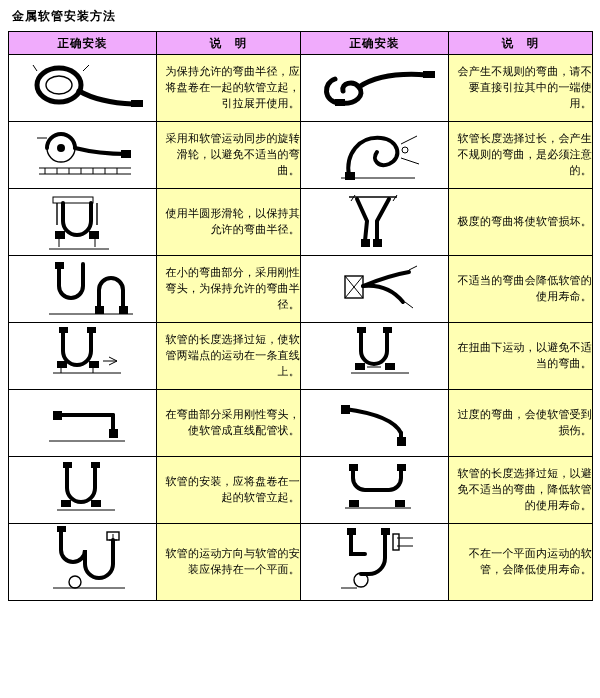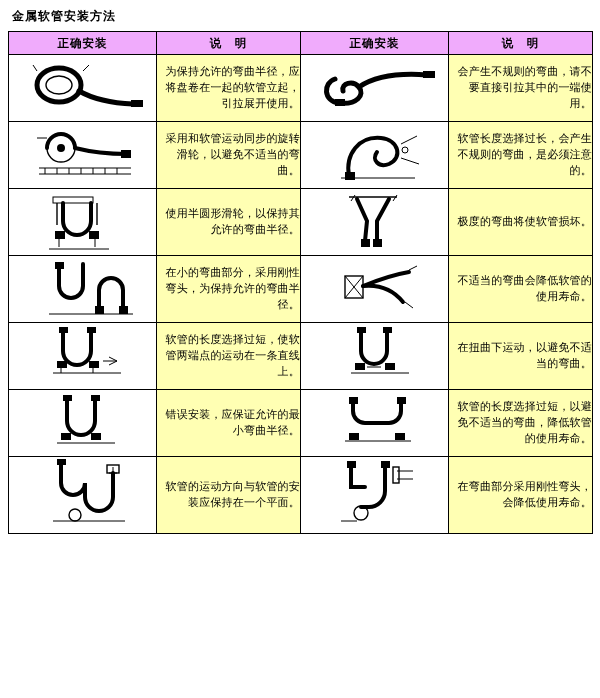--- a/index.html
+++ b/index.html
@@ -205,33 +205,54 @@
             <rect x="78" y="2" width="9" height="6" class="blk"></rect>
             <path class="ln2" d="M46 48 L104 48"></path>
             <rect x="50" y="38" width="10" height="7" class="blk"></rect>
             <rect x="80" y="38" width="10" height="7" class="blk"></rect>
             <path class="ln2" d="M62 42 L76 42"></path>
           </svg>
         </td>
         <td class="desc">在扭曲下运动，以避免不适当的弯曲。</td>
       </tr>
 
+      <tr>
+        <td class="img">
+          <svg width="140" height="56" viewBox="0 0 140 56">
+            <path class="thick2" d="M46 20 L100 20"></path>
+            <path class="thick2" d="M100 20 L100 36"></path>
+            <rect x="40" y="16" width="9" height="9" class="blk"></rect>
+            <rect x="96" y="34" width="9" height="9" class="blk"></rect>
+            <path class="ln2" d="M36 46 L112 46"></path>
+          </svg>
+        </td>
+        <td class="desc">在弯曲部分采用刚性弯头，使软管成直线配管状。</td>
+        <td class="img">
+          <svg width="140" height="56" viewBox="0 0 140 56">
+            <path class="thick2" d="M40 14 C 70 18, 90 26, 96 38"></path>
+            <path class="thick2" d="M96 38 L96 44"></path>
+            <rect x="36" y="10" width="9" height="9" class="blk"></rect>
+            <rect x="92" y="42" width="9" height="9" class="blk"></rect>
+          </svg>
+        </td>
+        <td class="desc">过度的弯曲，会使软管受到损伤。</td>
+      </tr>
 
       <tr>
         <td class="img">
           <svg width="140" height="60" viewBox="0 0 140 60">
             <path class="thick2" d="M54 6 L54 28 A14 14 0 0 0 82 28 L82 6"></path>
             <rect x="50" y="2" width="9" height="6" class="blk"></rect>
             <rect x="78" y="2" width="9" height="6" class="blk"></rect>
             <path class="ln2" d="M44 50 L102 50"></path>
             <rect x="48" y="40" width="10" height="7" class="blk"></rect>
             <rect x="78" y="40" width="10" height="7" class="blk"></rect>
           </svg>
         </td>
-        <td class="desc">错误安装，应保证允许的最小弯曲半径。</td>
+        <td class="desc">软管的安装，应将盘卷在一起的软管立起。</td>
         <td class="img">
           <svg width="140" height="60" viewBox="0 0 140 60">
             <path class="thick2" d="M48 10 L48 18 A12 12 0 0 0 60 30 L84 30 A12 12 0 0 0 96 18 L96 10"></path>
             <rect x="44" y="4" width="9" height="7" class="blk"></rect>
             <rect x="92" y="4" width="9" height="7" class="blk"></rect>
             <path class="ln2" d="M40 48 L106 48"></path>
             <rect x="44" y="40" width="10" height="7" class="blk"></rect>
             <rect x="90" y="40" width="10" height="7" class="blk"></rect>
           </svg>
         </td>
@@ -255,18 +276,18 @@
             <path class="thick2" d="M46 10 L46 30 L60 30"></path>
             <path class="thick2" d="M80 10 L80 34 A16 16 0 0 1 64 50 L56 50"></path>
             <rect x="42" y="4" width="9" height="7" class="blk"></rect>
             <rect x="76" y="4" width="9" height="7" class="blk"></rect>
             <path class="ln2" d="M36 64 L52 64"></path>
             <circle cx="56" cy="56" r="7" class="ln"></circle>
             <path class="ln2" d="M92 14 L108 14 M92 22 L108 22"></path>
             <rect x="88" y="10" width="6" height="16" class="ln"></rect>
           </svg>
         </td>
-        <td class="desc">在弯曲部分采用刚性弯头，会降低使用寿命。</td>
+        <td class="desc">不在一个平面内运动的软管，会降低使用寿命。</td>
       </tr>
 
     </tbody>
   </table>
 </div>
 
 </body></html>

